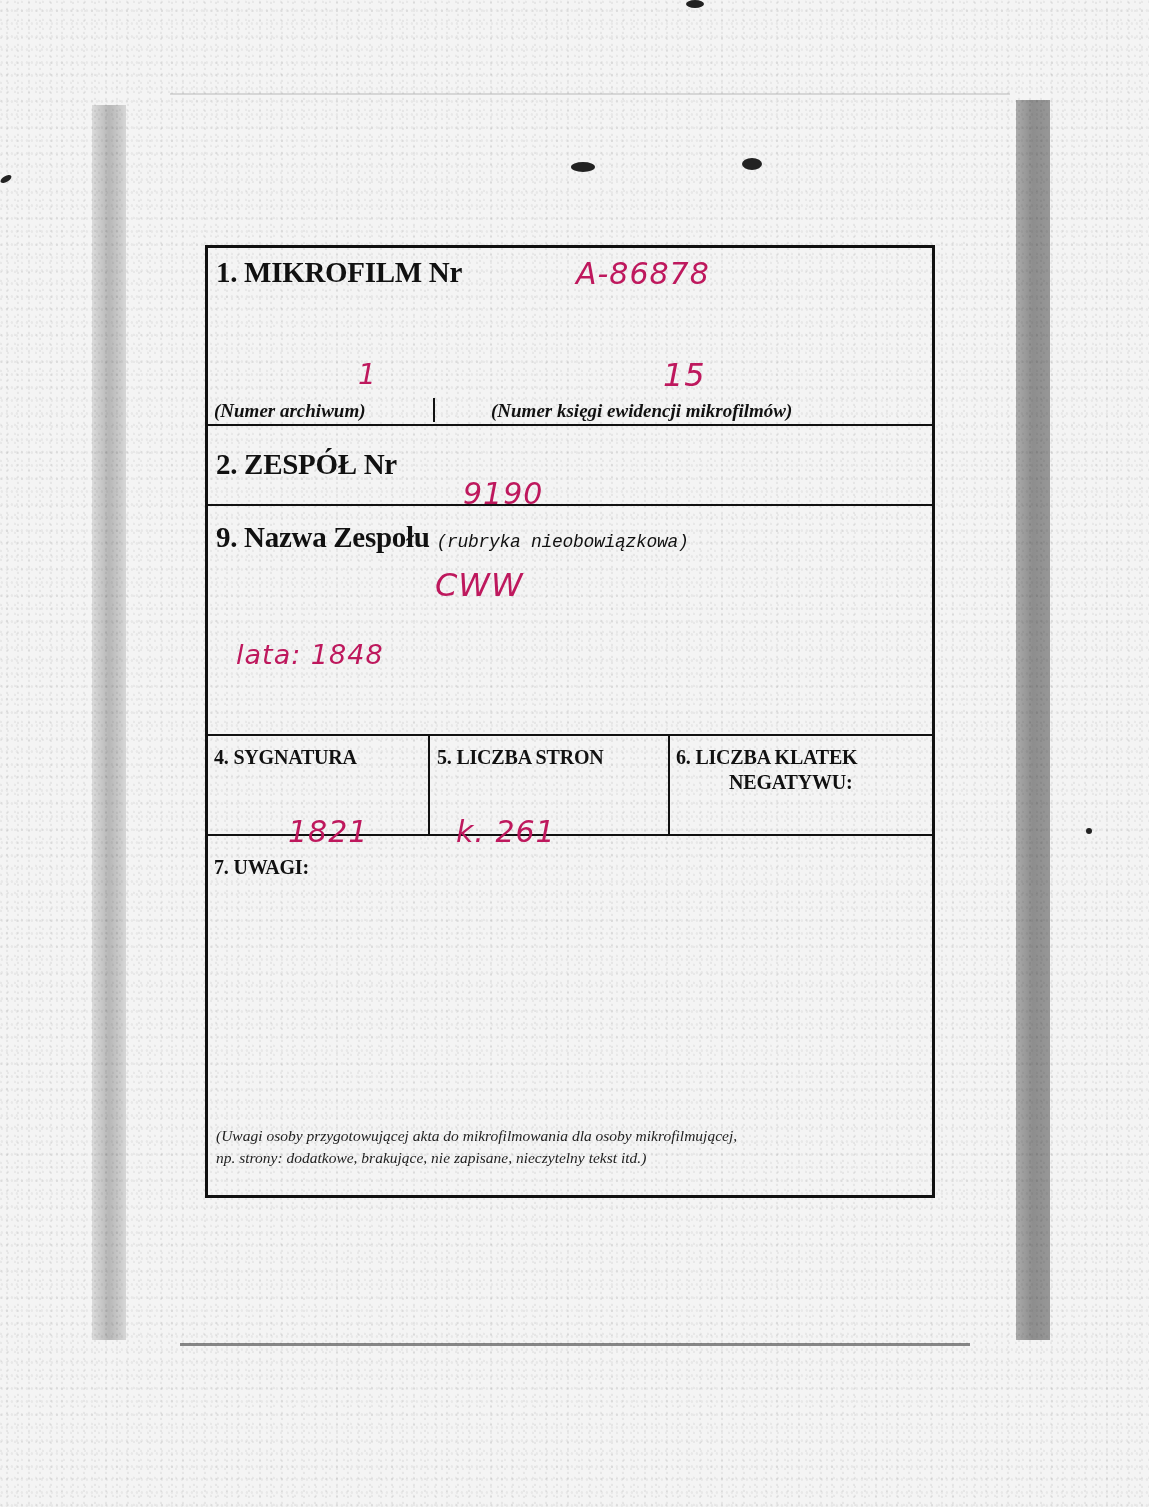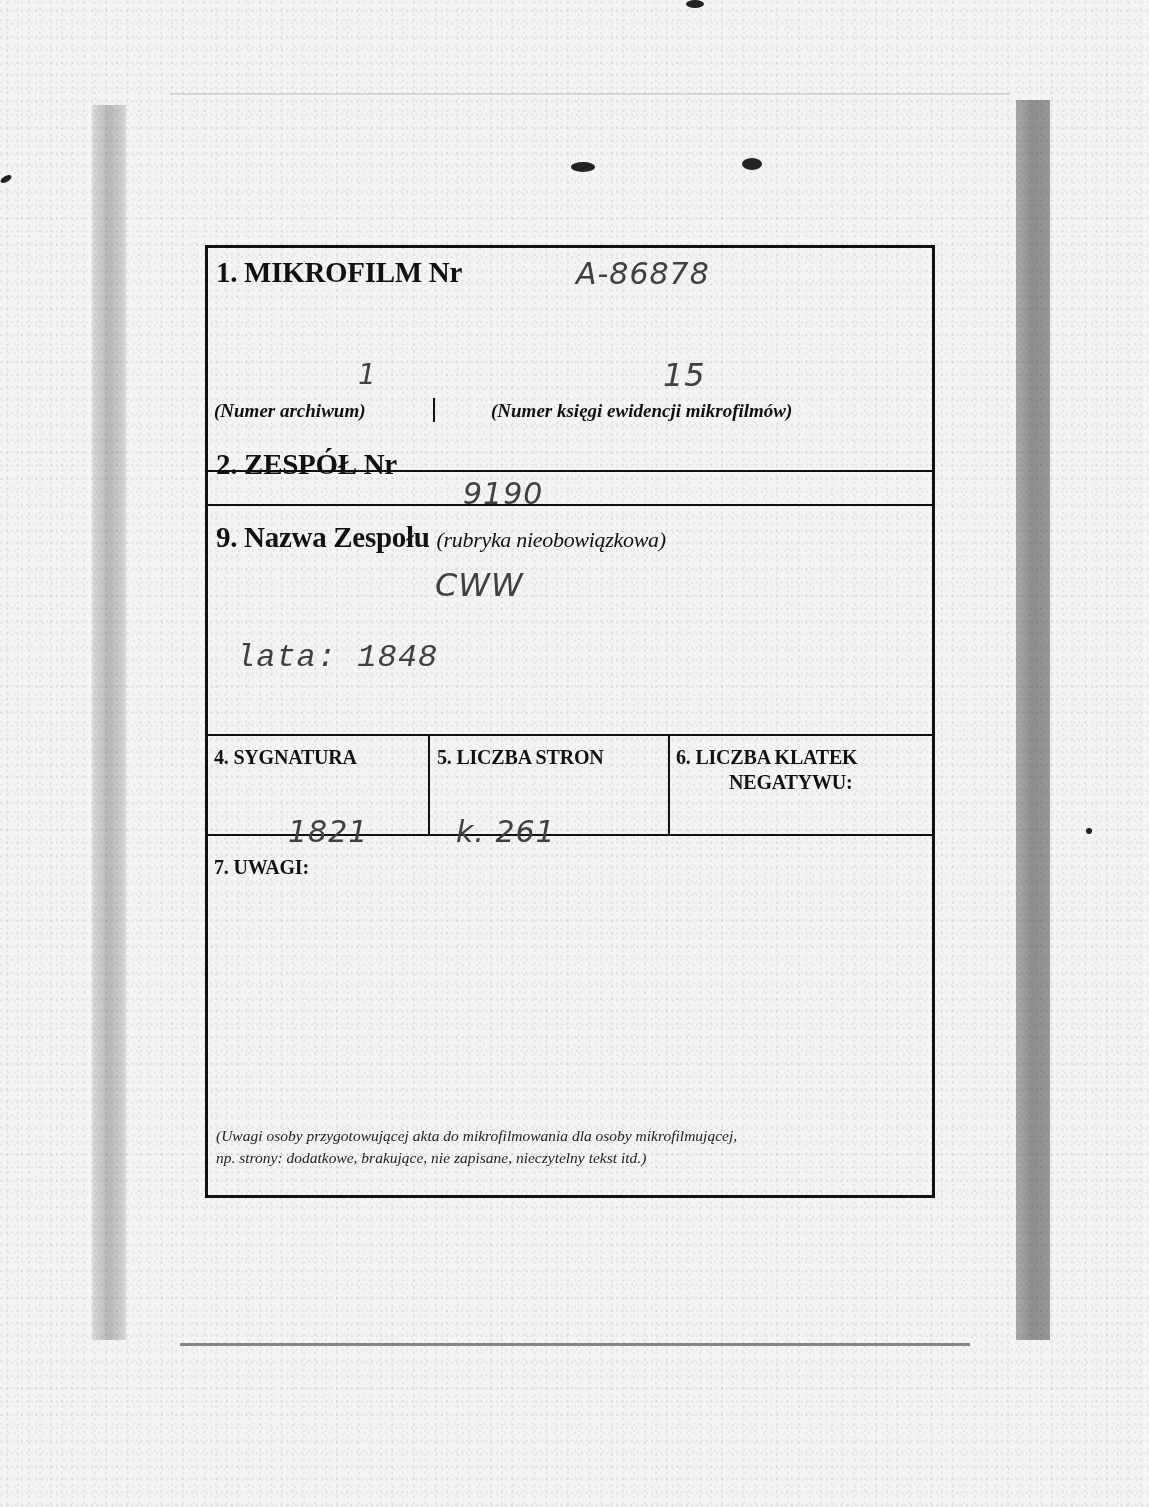--- a/index.html
+++ b/index.html
@@ -28,33 +28,33 @@
     }
     .side-bar.left { left: 92px; width: 34px; top: 105px; height: 1235px; background: linear-gradient(90deg, rgba(0,0,0,0.10), rgba(0,0,0,0.25), rgba(0,0,0,0.12)); }
     .side-bar.right { left: 1016px; width: 34px; background: linear-gradient(90deg, rgba(0,0,0,0.30), rgba(0,0,0,0.42), rgba(0,0,0,0.38)); }
     .blot { position: absolute; background: #222; border-radius: 50%; }
 
     .form {
       position: absolute; left: 205px; top: 245px; width: 730px; height: 953px;
       border: 3px solid #111; box-sizing: border-box;
     }
     .row { position: absolute; left: 0; right: 0; border-bottom: 2px solid #111; box-sizing: border-box; }
-    .row.r1 { top: 0; height: 224px; }
+    .row.r1 { top: 0; height: 178px; }
     .row.r2 { top: 190px; height: 68px; }
     .row.r3 { top: 263px; height: 225px; }
     .row.r4 { top: 488px; height: 100px; }
     .row.r7 { top: 600px; bottom: 0; border-bottom: none; border-radius: 23px; }
 
     .h-big { position: absolute; font-weight: bold; font-size: 29px; letter-spacing: -0.3px; }
     .h-small { position: absolute; font-weight: bold; font-size: 20px; letter-spacing: -0.2px; }
     .sub-italic { position: absolute; font-style: italic; font-weight: bold; font-size: 19px; }
-    .opt-italic { font-style: italic; font-weight: normal; font-size: 22px; }
+    .opt-italic { font-style: italic; font-weight: normal; font-size: 18px; font-family: Liberation Mono, monospace; }
     .hand {
       position: absolute; font-family: "DejaVu Sans", sans-serif; font-style: italic;
-      font-weight: normal; color: #404040; letter-spacing: 1px;
+      font-weight: normal; color: #be185d; letter-spacing: 1px;
     }
     .col-div { position: absolute; top: 0; bottom: 0; width: 2px; background: #111; }
     .pipe { position: absolute; width: 2px; background: #111; }
     .note {
       position: absolute; left: 8px; right: 6px; bottom: 26px;
       font-style: italic; font-size: 15.5px; line-height: 22px; color: #222;
     }
   </style>
 </head>
 <body>
@@ -87,21 +87,21 @@
       <span class="h-big" style="left:8px;top:10px;">2. ZESPÓŁ  Nr</span>
       <span class="hand" style="left:255px;top:38px;font-size:30px;">9190</span>
     </div>
 
     <div class="row r3">
       <span class="h-big" style="left:8px;top:10px;">
         <span>9. Nazwa Zespołu</span>
         <span class="opt-italic">(rubryka nieobowiązkowa)</span>
       </span>
       <span class="hand" style="left:207px;top:55px;font-size:32px;margin-left:20px;">CWW</span>
-      <span class="hand" style="left:28px;top:128px;font-size:32px;font-family:Liberation Mono, monospace;">lata: 1848</span>
+      <span class="hand" style="left:28px;top:128px;font-size:27px;">lata: 1848</span>
     </div>
 
     <div class="row r4">
       <div class="col-div" style="left:220px;"></div>
       <div class="col-div" style="left:460px;"></div>
 
       <span class="h-small" style="left:6px;top:10px;">4. SYGNATURA</span>
       <span class="hand" style="left:80px;top:78px;font-size:30px;">1821</span>
 
       <span class="h-small" style="left:229px;top:10px;">5. LICZBA  STRON</span>

